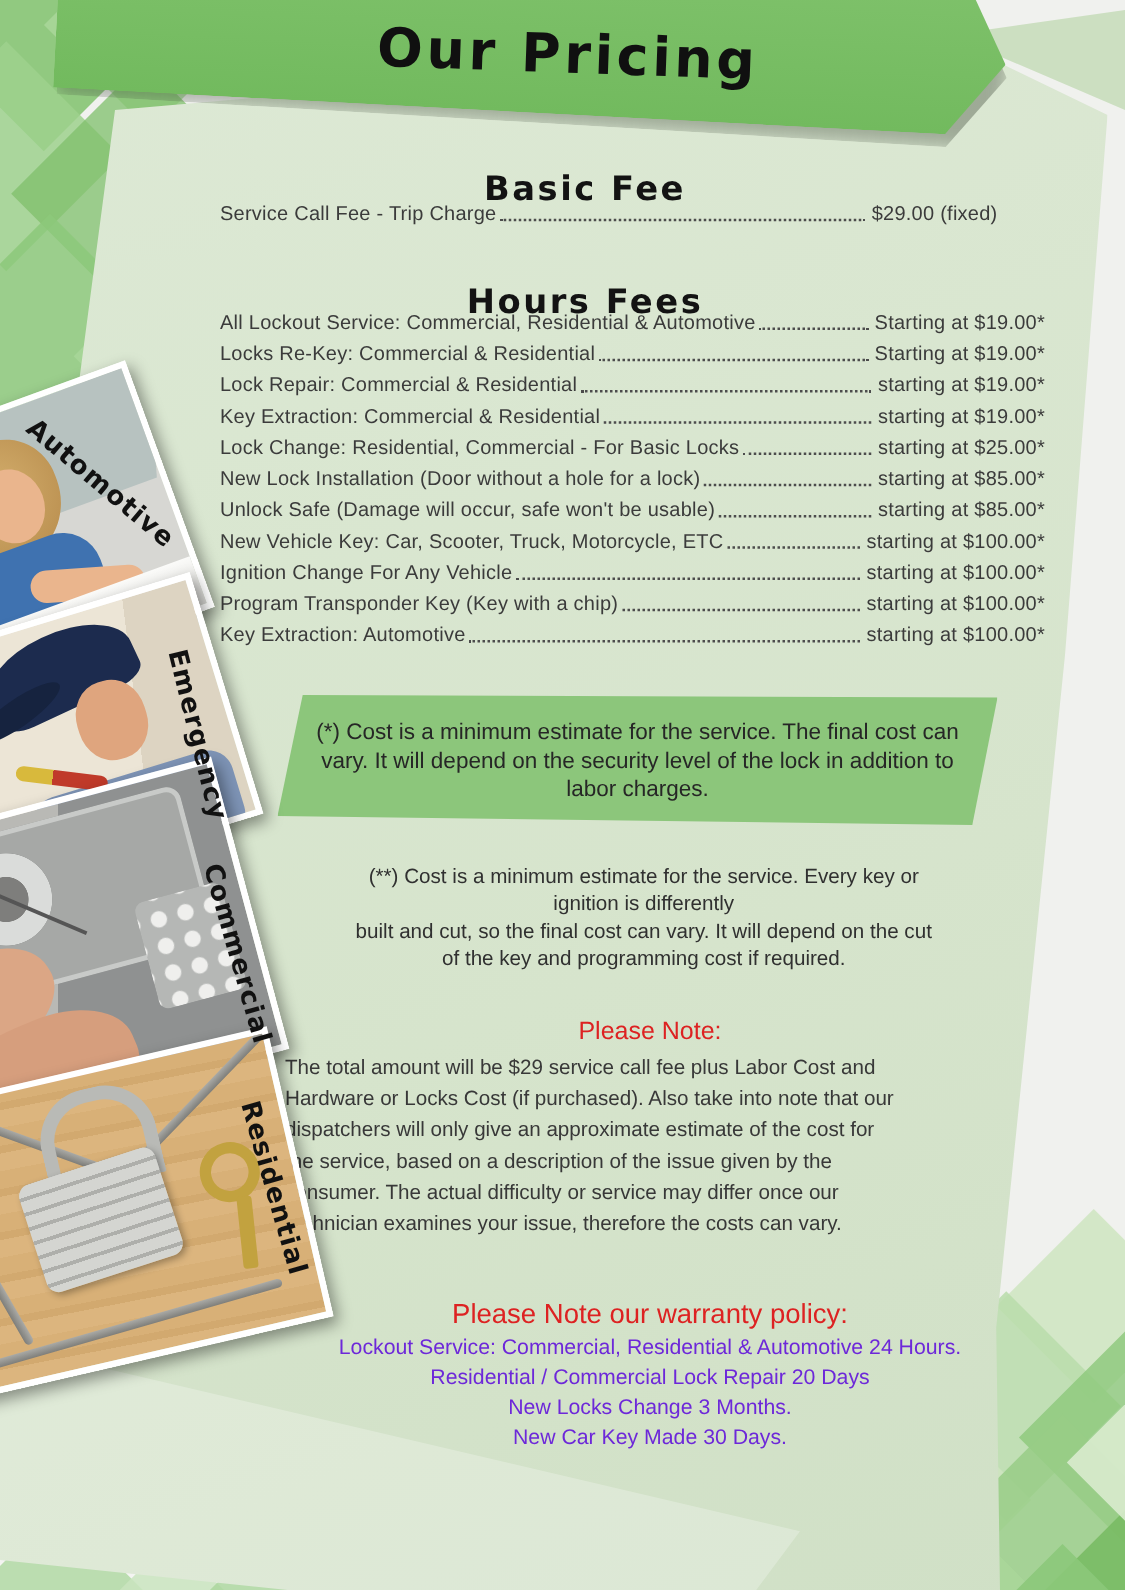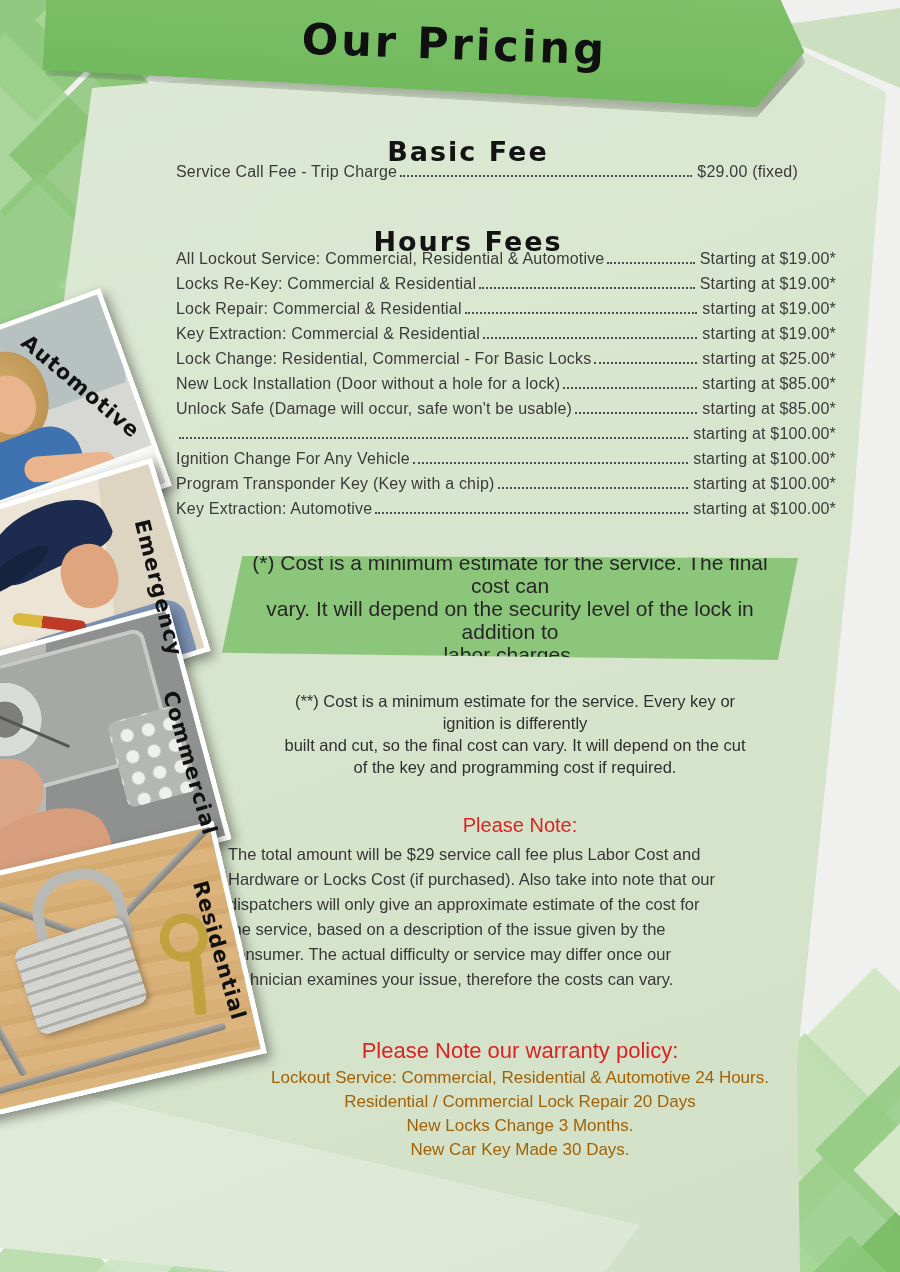--- a/index.html
+++ b/index.html
@@ -67,35 +67,35 @@
   .fee-row .price{white-space:nowrap;margin-top:34px;}
   
   #note-box-starred{
     position:absolute;left:222px;top:556px;width:576px;height:104px;z-index:4;
     background:#8cc67b;
     clip-path:polygon(3.5% 0,100% 2%,96.5% 100%,0 93%);
     display:flex;align-items:center;justify-content:center;
     filter:drop-shadow(2px 4px 4px rgba(60,70,55,.3));
   }
   #note-box-starred .txt{
-    font-size:21px;line-height:23px;color:#262626;text-align:center;
+    font-size:18px;line-height:23px;color:#262626;text-align:center;
     white-space:pre-line;padding:0 28px;
   }
   #note-double-starred{
     position:absolute;left:225px;top:690px;width:580px;z-index:4;
     font-size:16.5px;line-height:22px;color:#303030;text-align:center;white-space:pre-line;
   }
   #please-note-heading{left:230px;top:814px;width:580px;font-size:20px;}
   #please-note-body{
     position:absolute;left:228px;top:842px;width:584px;z-index:4;
     font-size:16.5px;line-height:25px;color:#383838;white-space:pre-line;
   }
   #warranty-heading{left:190px;top:1038px;width:660px;font-size:22px;}
   #warranty-lines{position:absolute;left:150px;top:1066px;width:740px;z-index:4;text-align:center;}
-  .warranty-line{font-size:17px;line-height:24px;color:#a16207;}
+  .warranty-line{font-size:17px;line-height:24px;color:#6d28d9;}
   
   .side-label{
     position:absolute;z-index:7;font-family:"DejaVu Sans",sans-serif;
     font-weight:800;font-size:21px;letter-spacing:1px;color:#111;
     transform-origin:0 0;white-space:nowrap;
   }
   #side-label-automotive{left:32px;top:330px;transform:rotate(40deg);}
   #side-label-emergency{left:153px;top:517px;transform:rotate(76deg);}
   #side-label-commercial{left:181px;top:688px;transform:rotate(74deg);}
   #side-label-residential{left:211px;top:878px;transform:rotate(74deg);}
@@ -226,20 +226,21 @@
       <span class="lbl">New Lock Installation (Door without a hole for a lock)</span>
       <span class="leader"></span>
       <span class="price">starting at $85.00*</span>
     </div>
     <div class="fee-row">
       <span class="lbl">Unlock Safe (Damage will occur, safe won't be usable)</span>
       <span class="leader"></span>
       <span class="price">starting at $85.00*</span>
     </div>
     <div class="fee-row">
+      <span class="lbl">New Vehicle Key: Car, Scooter, Truck, Motorcycle, ETC</span>
       <span class="leader"></span>
       <span class="price">starting at $100.00*</span>
     </div>
     <div class="fee-row">
       <span class="lbl">Ignition Change For Any Vehicle</span>
       <span class="leader"></span>
       <span class="price">starting at $100.00*</span>
     </div>
     <div class="fee-row">
       <span class="lbl">Program Transponder Key (Key with a chip)</span>

